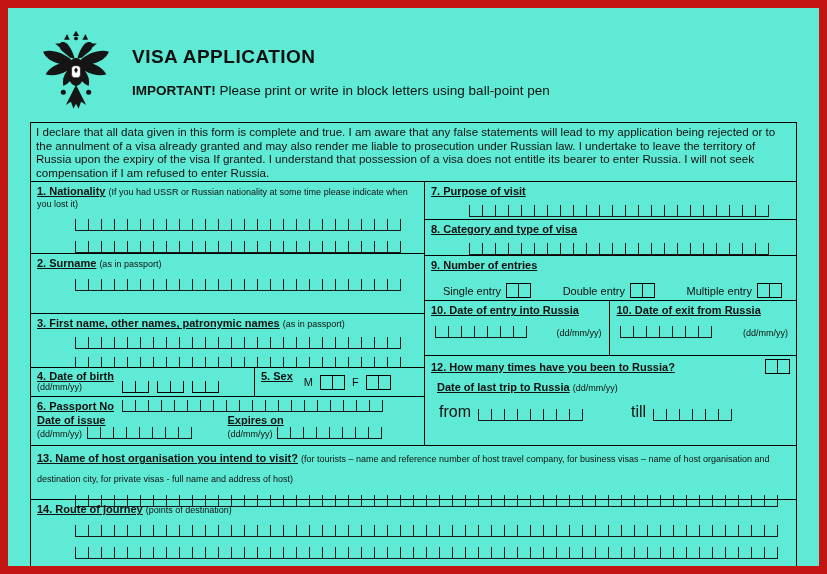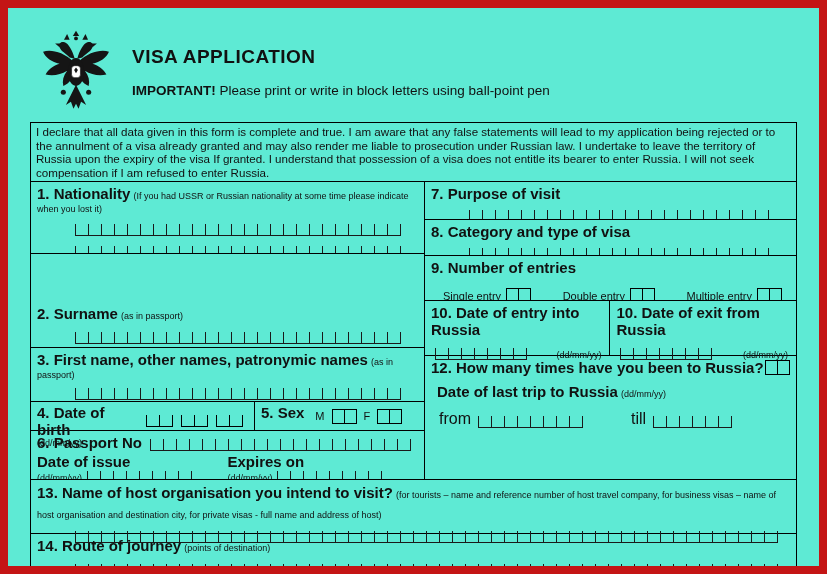--- a/index.html
+++ b/index.html
@@ -20,23 +20,23 @@
     margin:0 22px;border:1px solid #000;padding:2px 5px;
     font-size:11.6px;line-height:13.6px;
   }
   
   .form{margin:-1px 22px 0;border:1px solid #000;font-size:11px;}
   .cols{display:flex;border-bottom:1px solid #000;}
   .colL{width:51.5%;border-right:1px solid #000;box-sizing:border-box;}
   .colR{flex:1;min-width:0;}
   .field{box-sizing:border-box;border-bottom:1px solid #000;padding:3px 6px;overflow:hidden;}
   .colL > .field:last-child,.colR > .field:last-child{border-bottom:none;}
-  .lbl{font-weight:bold;font-size:15px;}
+  .lbl{font-weight:bold;font-size:11px;text-decoration:underline;}
   .note{font-weight:normal;font-size:9px;}
-  .f1{height:72px;}.f2{height:46px;margin-top:48px;}.f3{height:54px;}
+  .f1{height:72px;}.f2{height:60px;}.f3{height:54px;}
   .row45{height:28px;display:flex;border-bottom:1px solid #000;}
   .f6{height:48px;border-bottom:none;}
   .f7{height:38px;}.f8{height:36px;}.f9{height:45px;}
   .row1011{height:54px;display:flex;border-bottom:1px solid #000;justify-content:space-between;}
   .f12{height:75px;border-bottom:none;}
   .f13{height:54px;box-sizing:border-box;border-bottom:1px solid #000;padding:3px 6px;}
   .f14{height:68px;box-sizing:border-box;padding:3px 6px;}
   
   .comb{
     display:inline-block;height:11px;vertical-align:bottom;

